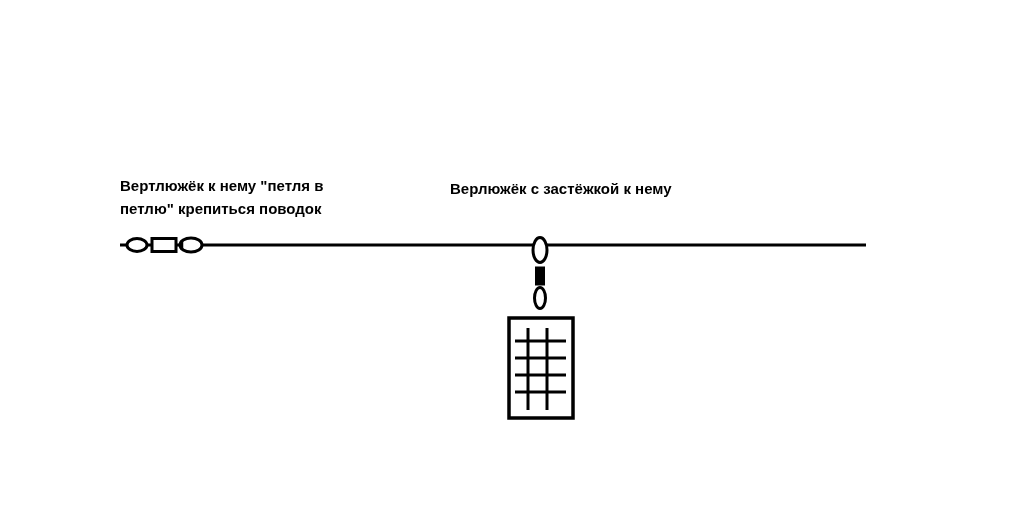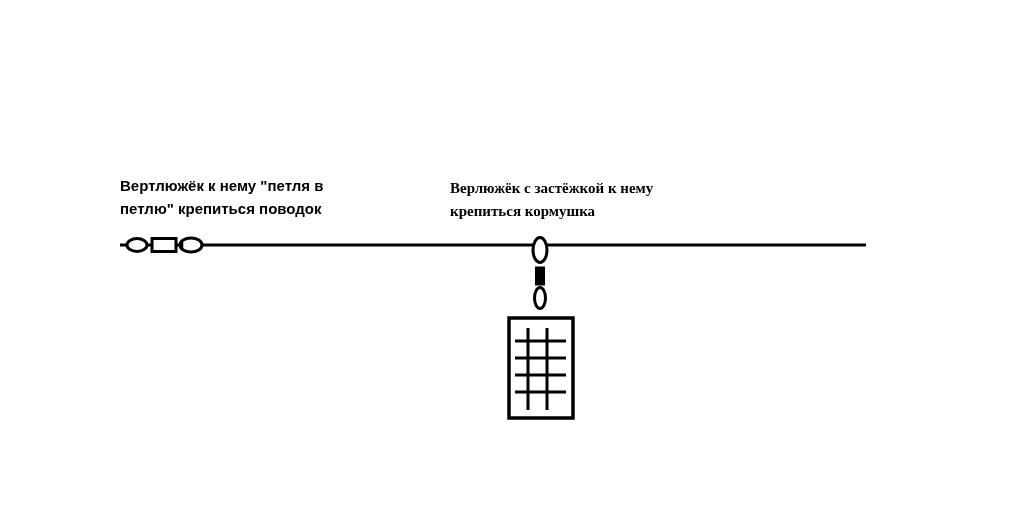--- a/index.html
+++ b/index.html
@@ -18,40 +18,39 @@
   .label {
     position: absolute;
     font-size: 15px;
     font-weight: bold;
     color: #000000;
     line-height: 23px;
     white-space: nowrap;
   }
   .label span { display: block; }
   #label-left  { left: 120px; top: 174px; }
-  #label-right { left: 450px; top: 177px; font-family: Liberation Serif, serif; }
+  #label-right { left: 450px; top: 177px; }
   #diagram-svg {
     position: absolute;
     left: 0;
     top: 0;
   }
 </style>
 </head>
 <body>
 
 <div id="canvas">
 
   <div id="label-left" class="label">
     <span>Вертлюжёк к нему "петля в</span>
     <span>петлю" крепиться поводок</span>
   </div>
 
   <div id="label-right" class="label">
     <span>Верлюжёк с застёжкой к нему</span>
-    <span>крепиться кормушка</span>
   </div>
 
   <svg id="diagram-svg" width="1024" height="508" viewBox="0 0 1024 508">
 
     <line x1="120" y1="245" x2="866" y2="245" stroke="#000000" stroke-width="3"></line>
 
     <g>
       <ellipse cx="137" cy="245" rx="10" ry="6.5" fill="#ffffff" stroke="#000000" stroke-width="3"></ellipse>
       <rect x="152" y="238.5" width="24" height="13" fill="#ffffff" stroke="#000000" stroke-width="3"></rect>
       <ellipse cx="191" cy="245" rx="11" ry="7" fill="#ffffff" stroke="#000000" stroke-width="3"></ellipse>

